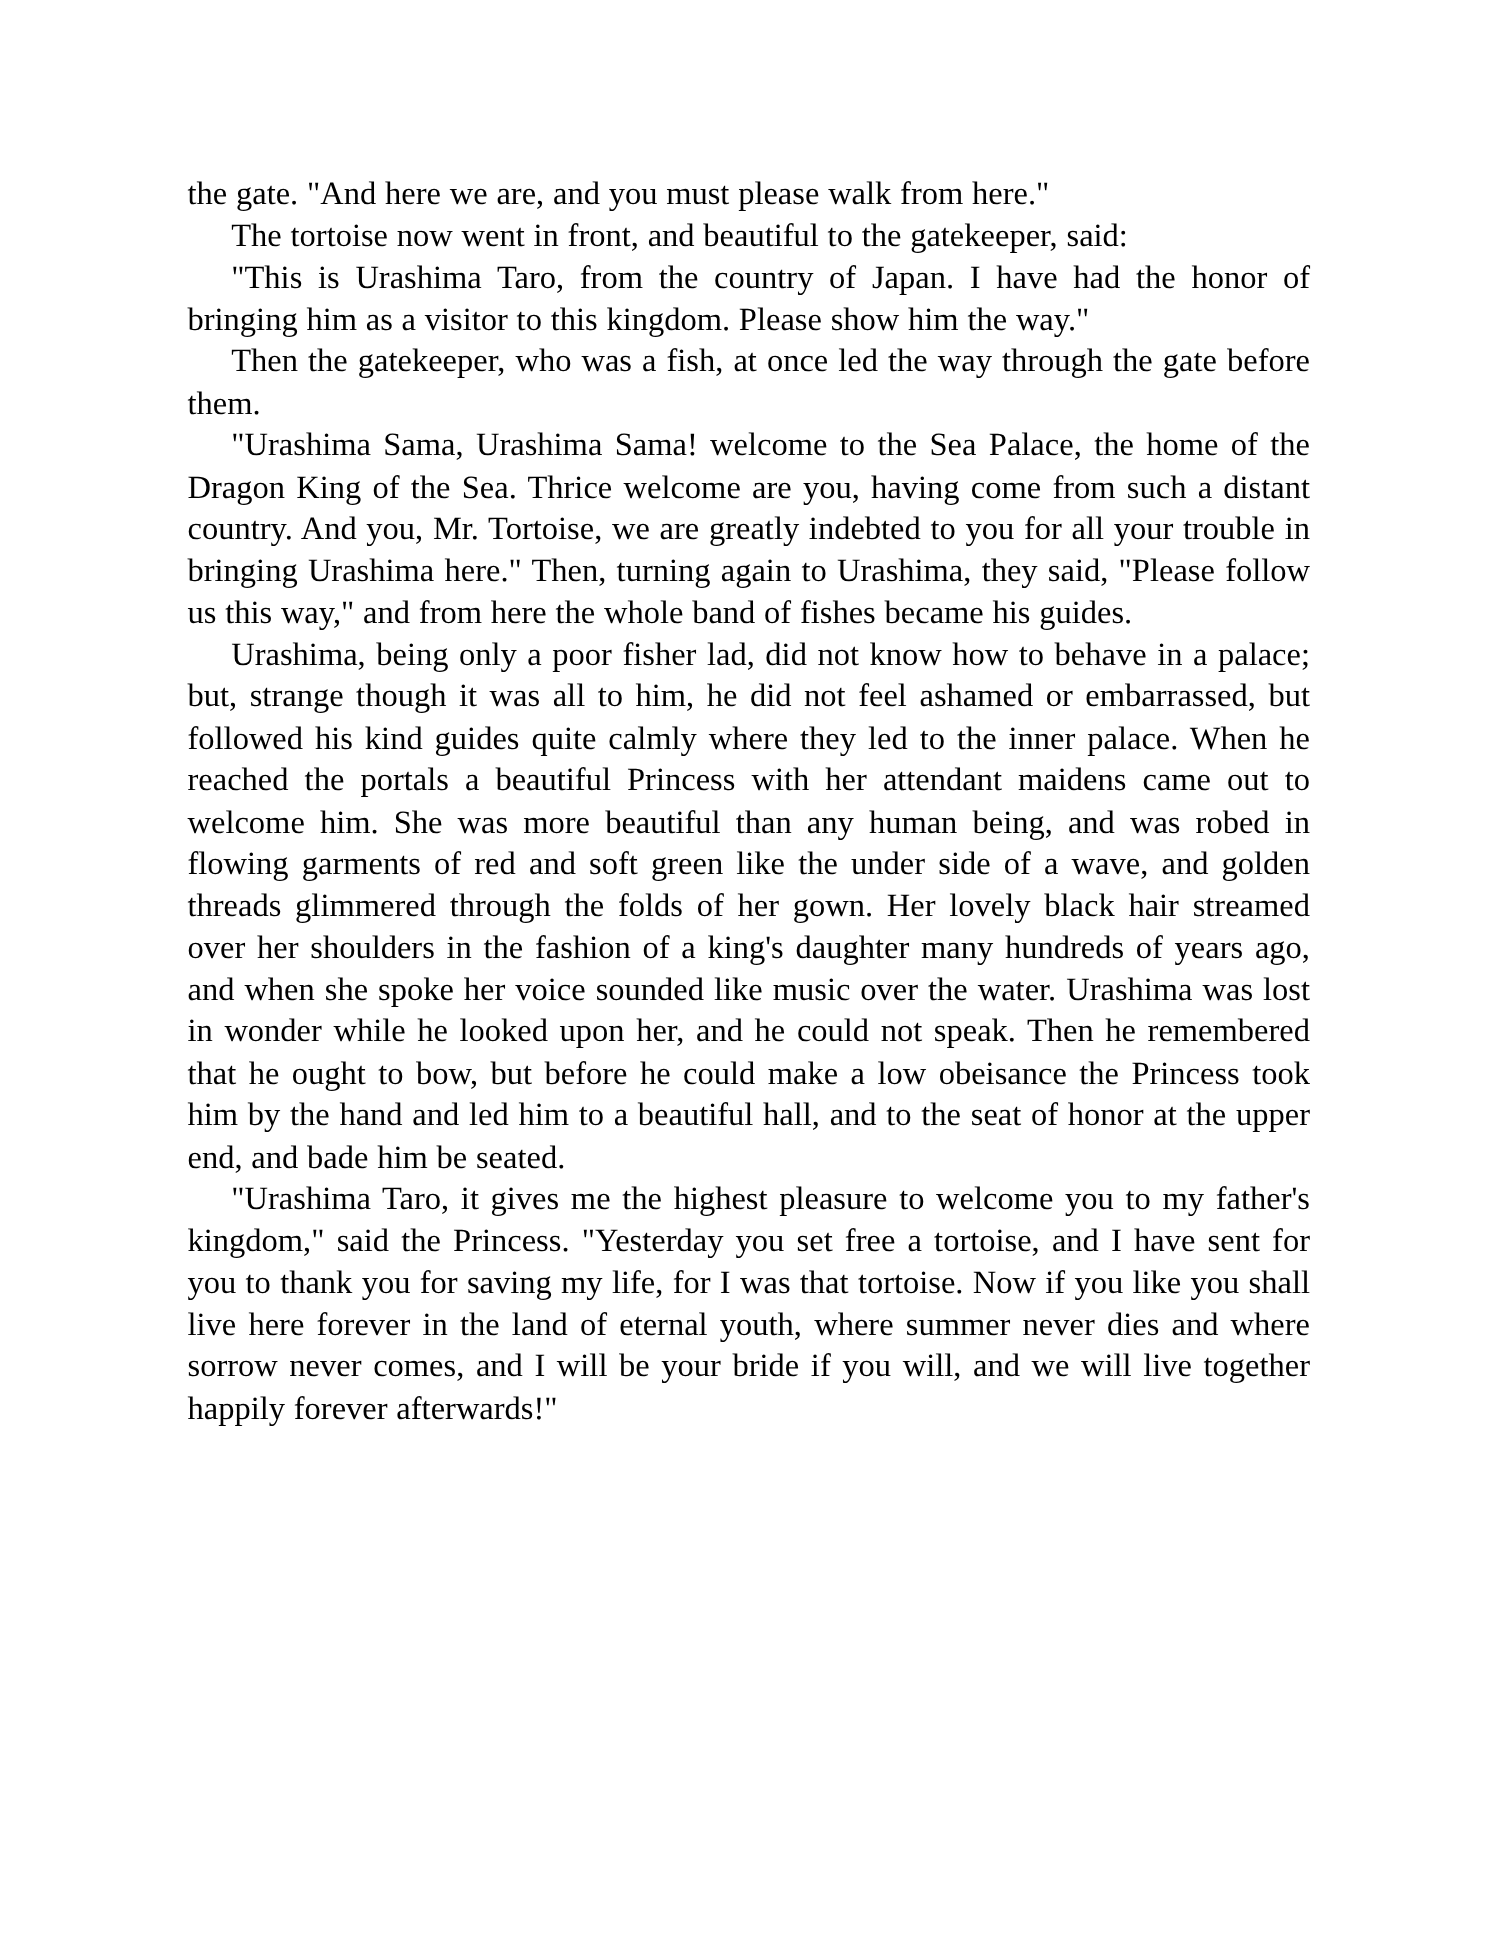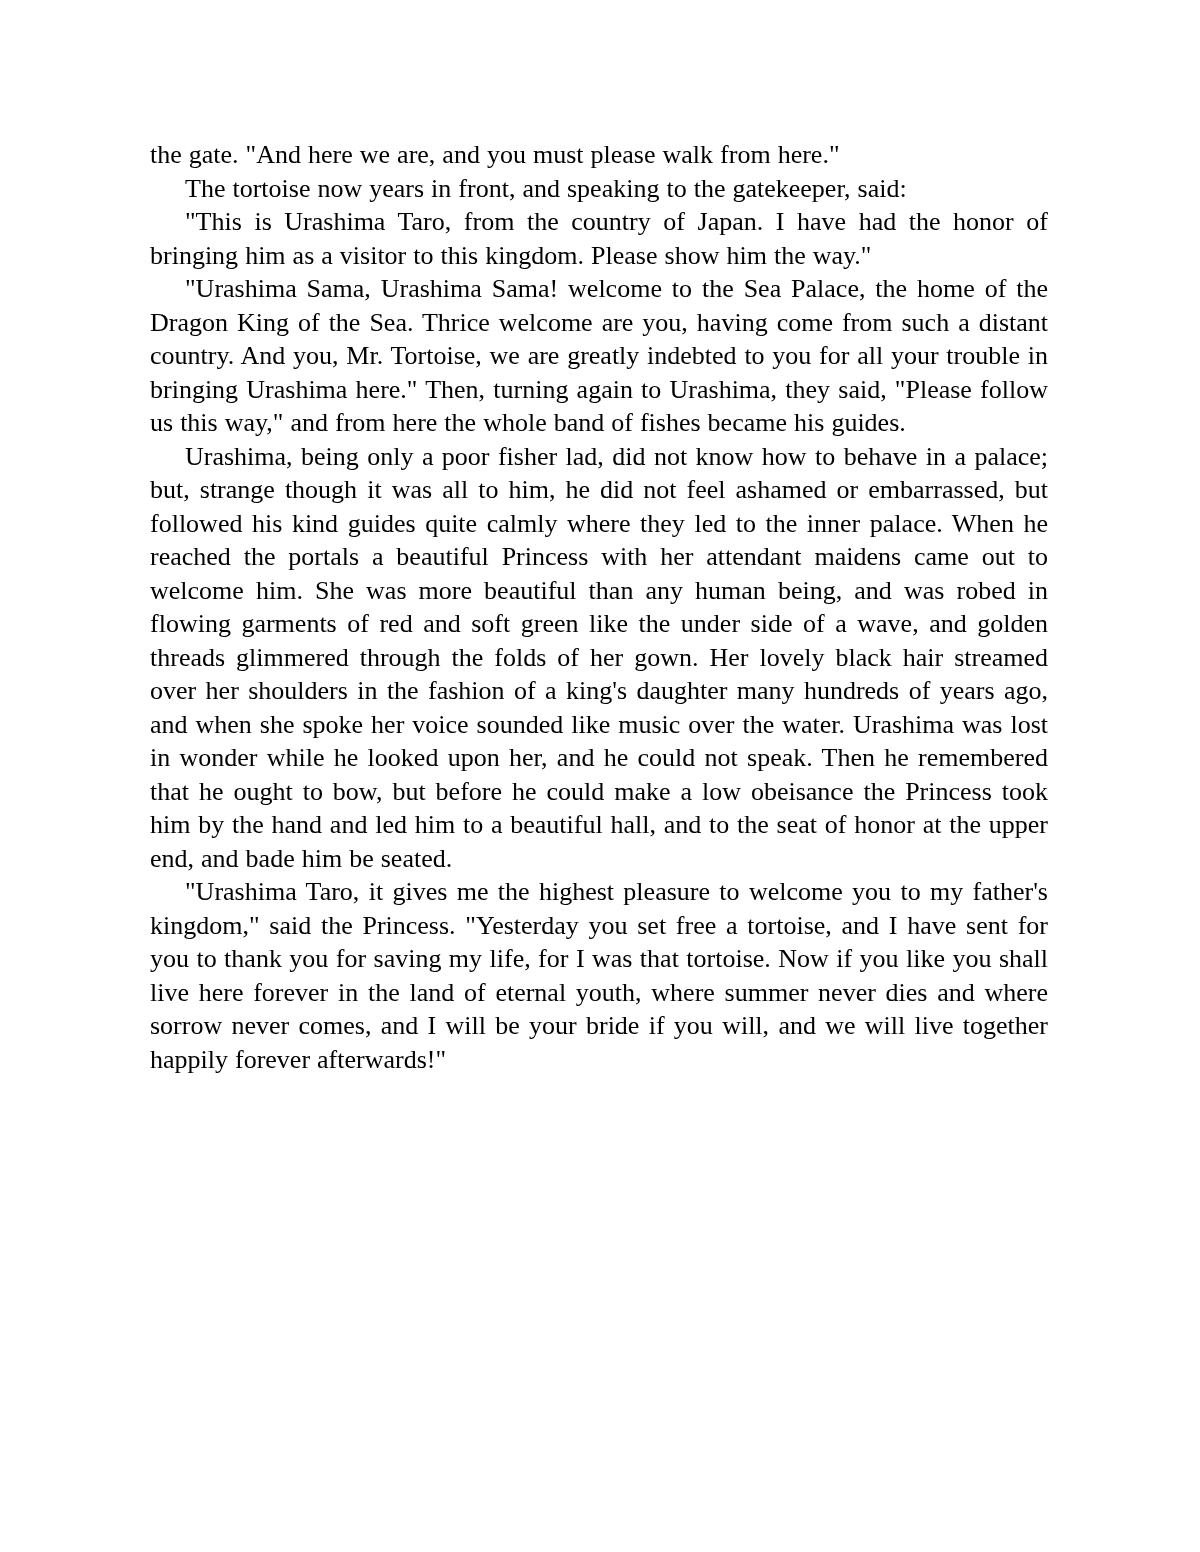--- a/index.html
+++ b/index.html
@@ -38,19 +38,20 @@
   .text-block p.continuation {
     text-indent: 0;
   }
 </style>
 </head>
 <body>
 
 <div class="page">
   <div class="text-block">
     <p class="continuation">the gate. "And here we are, and you must please walk from here."</p>
-    <p>The tortoise now years in front, and speaking to the gatekeeper, said:</p>
+    <p>The tortoise now went in front, and beautiful to the gatekeeper, said:</p>
     <p>"This is Urashima Taro, from the country of Japan. I have had the honor of bringing him as a visitor to this kingdom. Please show him the way."</p>
+    <p>Then the gatekeeper, who was a fish, at once led the way through the gate before them.</p>
     <p>"Urashima Sama, Urashima Sama! welcome to the Sea Palace, the home of the Dragon King of the Sea. Thrice welcome are you, having come from such a distant country. And you, Mr. Tortoise, we are greatly indebted to you for all your trouble in bringing Urashima here." Then, turning again to Urashima, they said, "Please follow us this way," and from here the whole band of fishes became his guides.</p>
     <p>Urashima, being only a poor fisher lad, did not know how to behave in a palace; but, strange though it was all to him, he did not feel ashamed or embarrassed, but followed his kind guides quite calmly where they led to the inner palace. When he reached the portals a beautiful Princess with her attendant maidens came out to welcome him. She was more beautiful than any human being, and was robed in flowing garments of red and soft green like the under side of a wave, and golden threads glimmered through the folds of her gown. Her lovely black hair streamed over her shoulders in the fashion of a king's daughter many hundreds of years ago, and when she spoke her voice sounded like music over the water. Urashima was lost in wonder while he looked upon her, and he could not speak. Then he remembered that he ought to bow, but before he could make a low obeisance the Princess took him by the hand and led him to a beautiful hall, and to the seat of honor at the upper end, and bade him be seated.</p>
     <p>"Urashima Taro, it gives me the highest pleasure to welcome you to my father's kingdom," said the Princess. "Yesterday you set free a tortoise, and I have sent for you to thank you for saving my life, for I was that tortoise. Now if you like you shall live here forever in the land of eternal youth, where summer never dies and where sorrow never comes, and I will be your bride if you will, and we will live together happily forever afterwards!"</p>
   </div>
 </div>
 
 </body></html>

